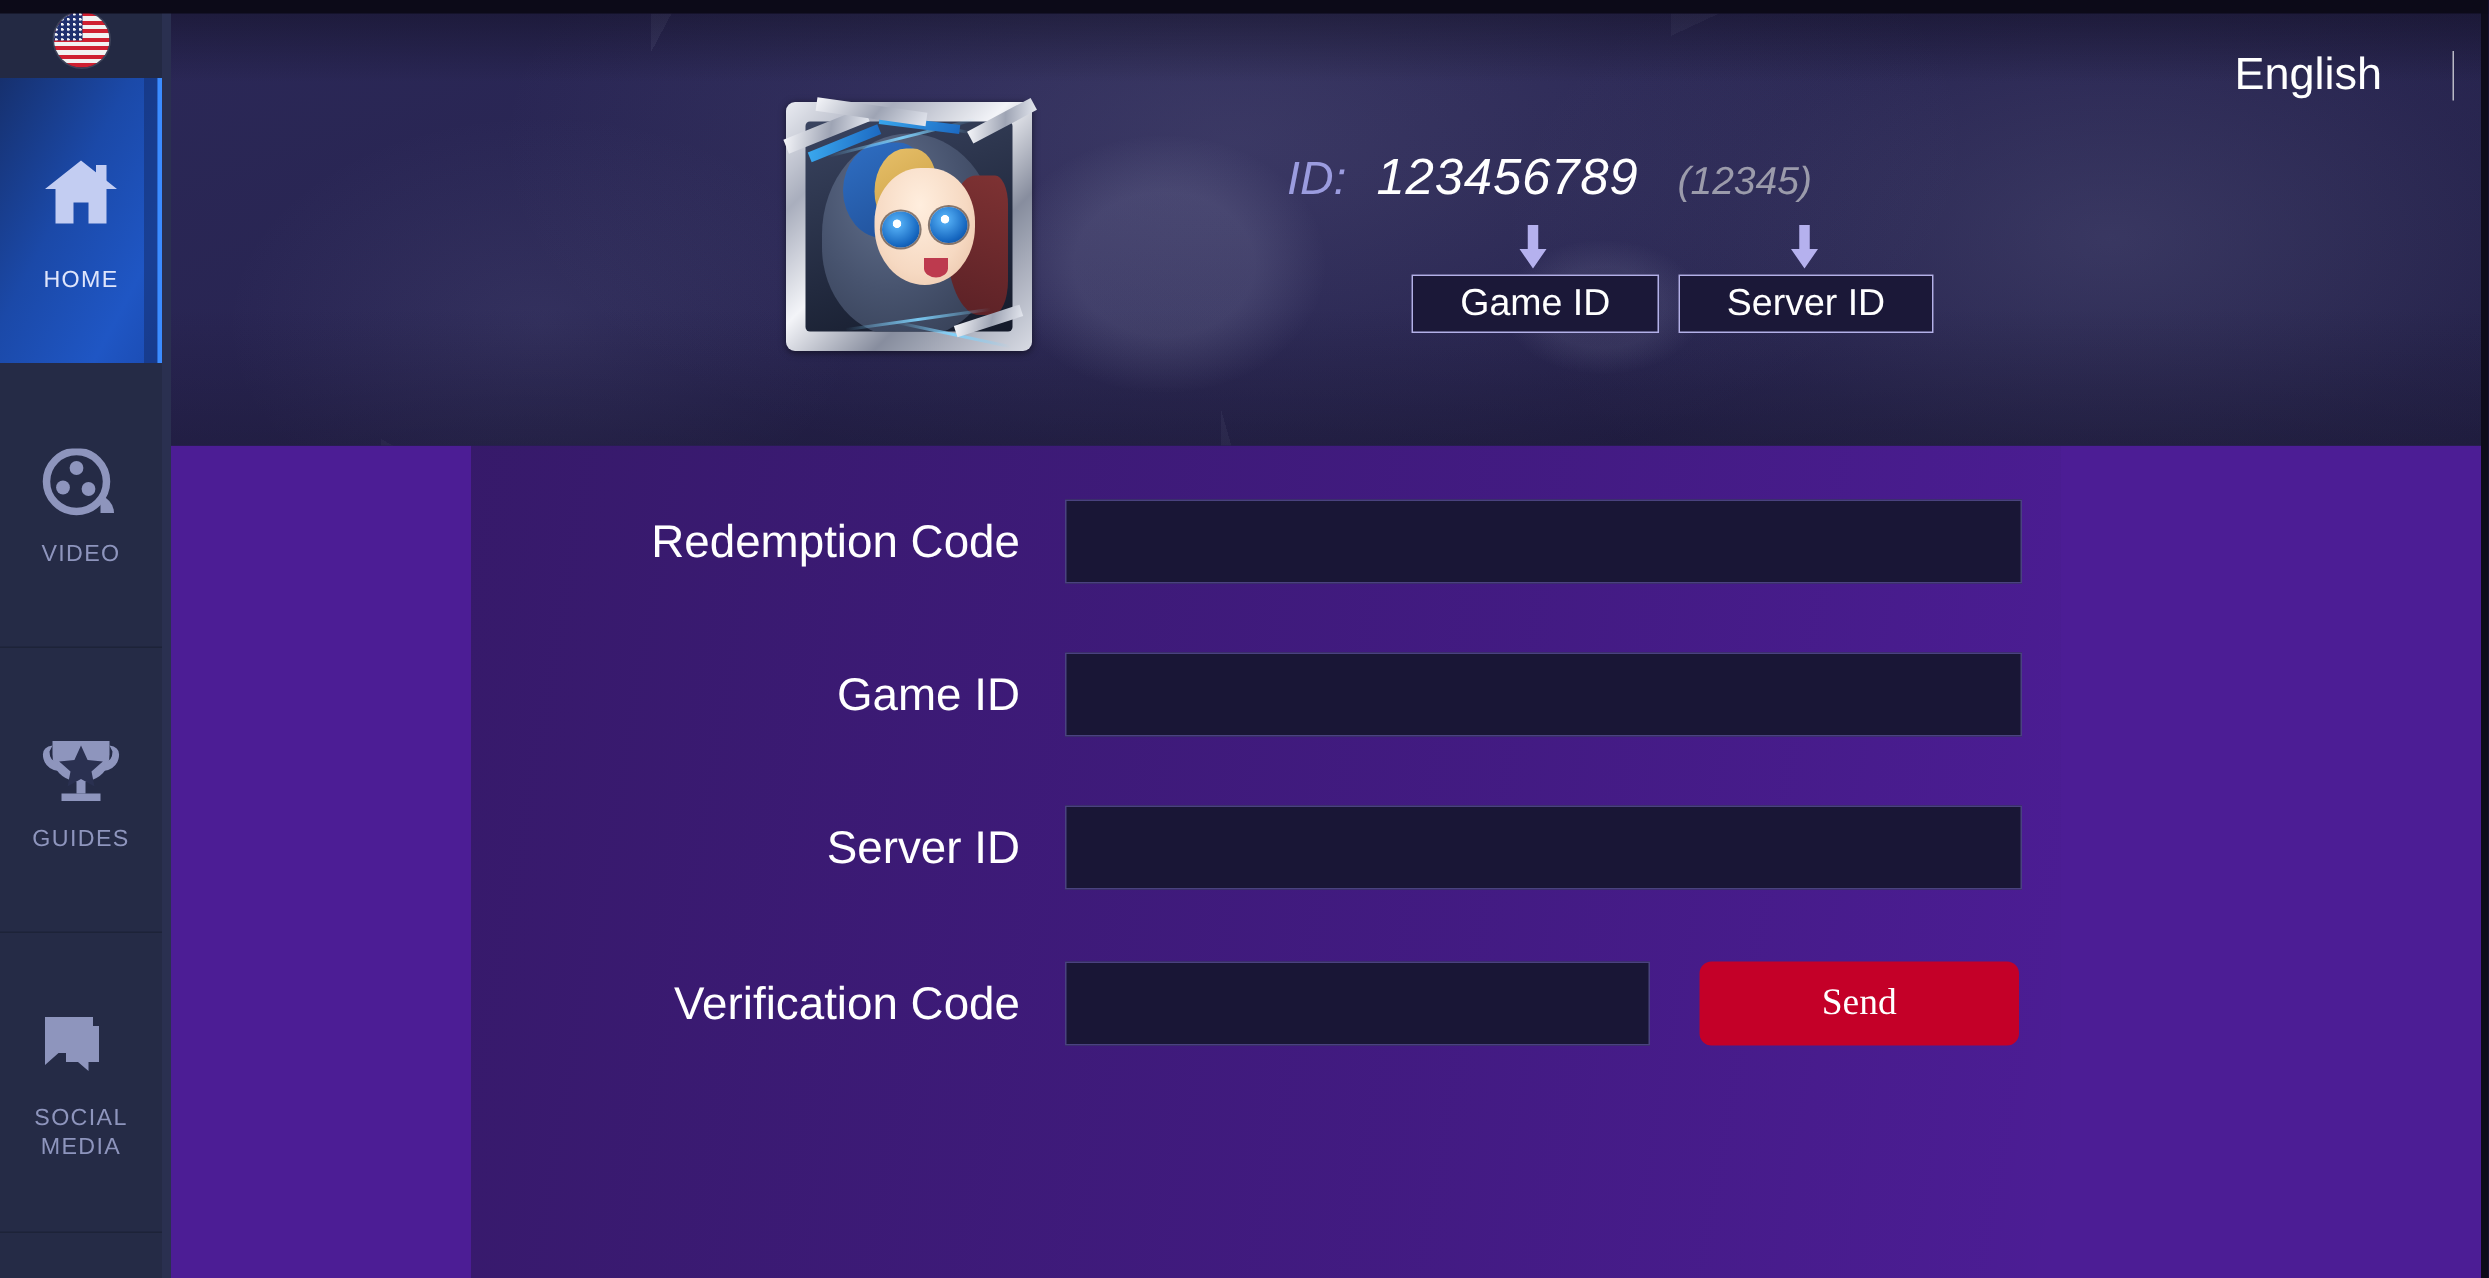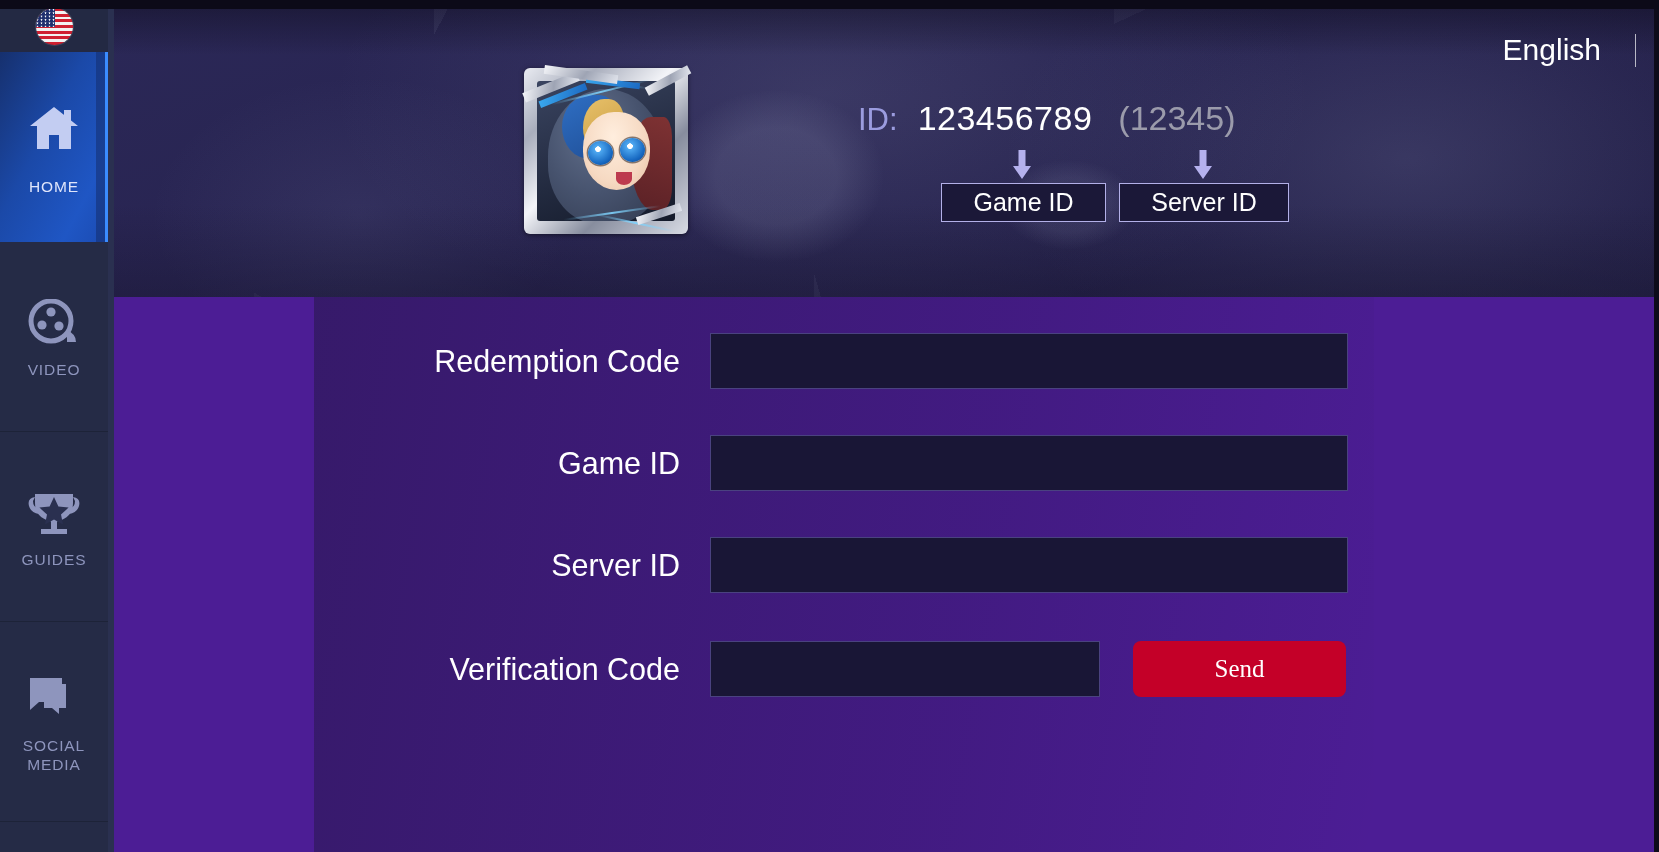--- a/index.html
+++ b/index.html
@@ -182,21 +182,21 @@
       linear-gradient(to bottom, rgba(12,10,24,0.42) 0%, rgba(12,10,24,0.0) 16%),
       linear-gradient(to bottom, rgba(18,15,34,0.0) 68%, rgba(22,19,42,0.35) 100%);
   }
 
   
   .lang-switch {
     position: absolute;
     right: 18px; top: 22px;
     display: flex;
     align-items: center;
-    gap: 4px;
+    gap: 17px;
     z-index: 6;
   }
   .lang-opt {
     font-size: 30px;
     line-height: 1;
     padding: 4px 30px;
     cursor: pointer;
     white-space: nowrap;
   }
   .lang-opt.is-active { color: #ffffff; }
@@ -308,33 +308,34 @@
   .frame-blue.b { left: 62px; top: 12px; width: 54px; height: 6px; transform: rotate(7deg); }
 
   
   .id-row {
     position: absolute;
     left: 744px; top: 90px;
     display: flex;
     align-items: baseline;
     z-index: 6;
     white-space: nowrap;
+    font-style: italic;
   }
   .id-label {
     font-size: 31px;
     color: #9b9cdf;
     margin-right: 20px;
   }
   .id-value {
     font-size: 34px;
     color: #ffffff;
     letter-spacing: 0.5px;
   }
   .id-server {
-    font-size: 34px;
+    font-size: 26px;
     color: #9b9bab;
     margin-left: 26px;
   }
 
   .arrow {
     position: absolute;
     z-index: 6;
     width: 22px; height: 30px;
   }
   .arrow.a1 { left: 897px; top: 141px; }

